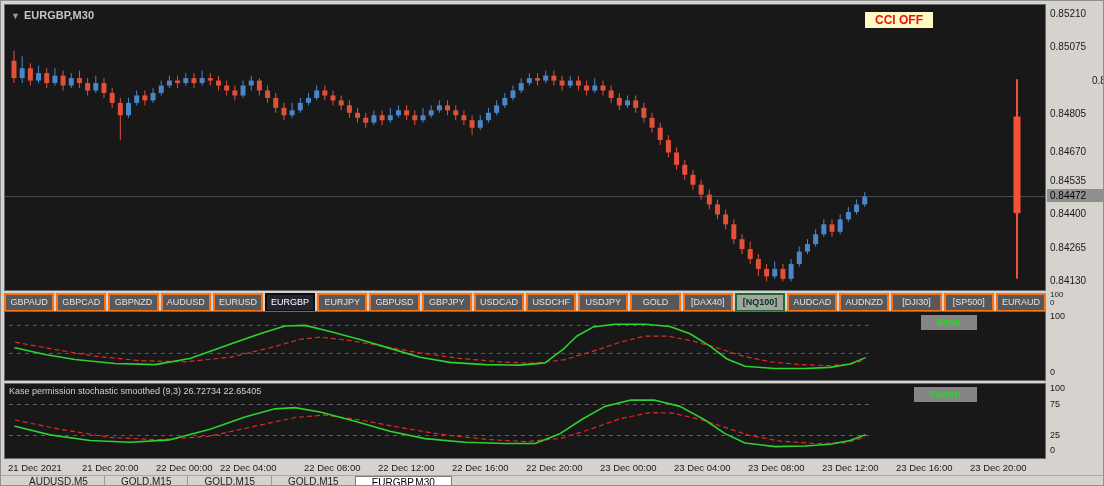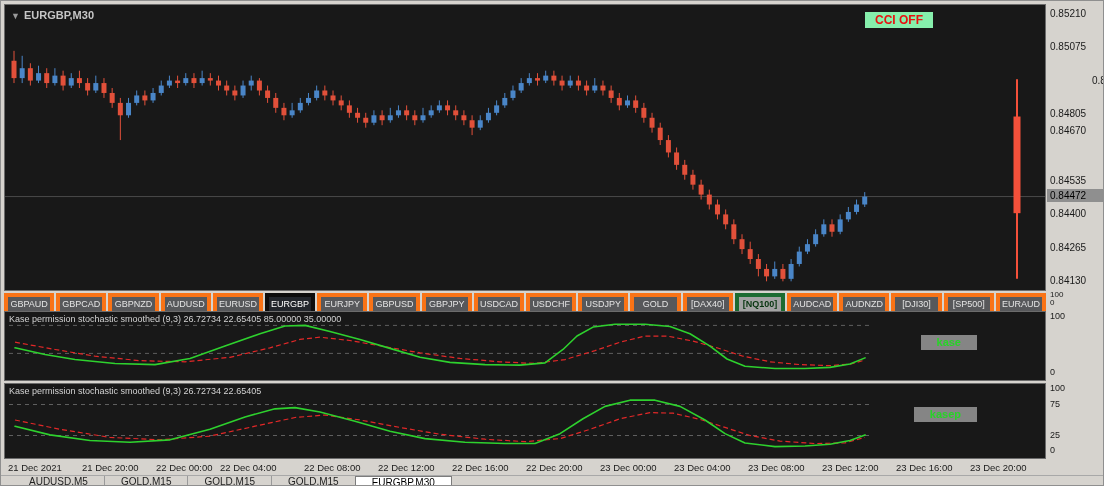--- a/index.html
+++ b/index.html
@@ -7,43 +7,43 @@
     position:relative;width:1104px;height:486px;background:#d6d3ce;
     font-family:"Liberation Sans",sans-serif;overflow:hidden;
     border:1px solid #8f8f8f;box-sizing:border-box;
   }
   .dark-panel{position:absolute;background:#181818;border:1px solid #6b6b6b;box-sizing:border-box;}
   #main-chart{left:3px;top:3px;width:1042px;height:287px;}
   #main-chart svg{position:absolute;left:0;top:0;}
   .chart-title{position:absolute;left:6px;top:4px;color:#c6c6c6;font-size:11px;font-weight:bold;z-index:5;}
   .chart-title .collapse{color:#9a9a9a;font-size:9px;margin-right:4px;cursor:pointer;}
   .cci-btn{
-    position:absolute;right:112px;top:7px;z-index:6;background:#86efac;color:#e81010;
+    position:absolute;right:112px;top:7px;z-index:6;background:#fef9c3;color:#e81010;
     font-size:12px;font-weight:bold;padding:1px 10px;cursor:pointer;
   }
   #price-axis{position:absolute;left:1047px;top:3px;width:55px;height:287px;}
   .axis-label{position:absolute;left:2px;color:#1a1a1a;font-size:10px;white-space:nowrap;}
   #current-price-tag{
     position:absolute;left:1046px;width:52px;background:#8f8f8f;color:#000;
     font-size:10px;padding:1px 2px 1px 3px;z-index:7;
   }
   #symbol-bar{position:absolute;left:3px;top:291px;width:1042px;height:17px;display:flex;gap:2px;}
   .sym-btn{
     flex:1 1 0;text-align:center;font-size:9px;line-height:15px;height:15px;margin-top:1px;
-    background:#57585b;color:#e4e4e4;border:4px solid #f97316;cursor:pointer;overflow:hidden;white-space:nowrap;
+    background:#57585b;color:#e4e4e4;border:2px solid #f97316;cursor:pointer;overflow:hidden;white-space:nowrap;
   }
   .sym-btn.selected{background:#22262c;color:#ffffff;border-color:#0d0d0d;}
   .sym-btn.green{background:#a3a3a3;color:#07350f;border-color:#1c6b31;font-weight:bold;}
   .mini-axis-label{position:absolute;left:1049px;color:#1a1a1a;font-size:8px;}
   #panel1{left:3px;top:310px;width:1042px;height:70px;}
   #panel2{left:3px;top:382px;width:1042px;height:76px;}
   .panel-label{position:absolute;left:4px;top:2px;color:#d2d2d2;font-size:9px;z-index:4;white-space:nowrap;}
   .panel-btn{
     position:absolute;right:68px;top:3px;z-index:5;background:#858585;color:#27d427;
-    font-size:11px;font-weight:bold;padding:0 16px;height:15px;line-height:15px;cursor:pointer;margin-top:20px;
+    font-size:11px;font-weight:bold;padding:0 16px;height:15px;line-height:15px;cursor:pointer;
   }
   .panel-axis{position:absolute;left:1047px;width:55px;}
   #time-axis{position:absolute;left:3px;top:459px;width:1042px;height:15px;}
   .time-label{position:absolute;top:2px;color:#1a1a1a;font-size:9.5px;white-space:nowrap;}
   #tab-bar{
     position:absolute;left:0;top:474px;width:1104px;height:12px;display:flex;align-items:flex-start;
     padding-left:12px;border-top:1px solid #a8a8a8;box-sizing:border-box;
   }
   .chart-tab{
     font-size:10px;color:#222;padding:0 16px;line-height:12px;cursor:pointer;
@@ -280,21 +280,21 @@
         <line x1="1012" y1="74.34782608695652" x2="1012" y2="273.8478260869565" stroke="#f4503a" stroke-width="2"></line>
         <rect x="1008.5" y="111.52173913043478" width="7" height="96.65217391304347" fill="#f4503a"></rect>
       </svg>
   </div>
 
   <div id="price-axis">
       <div class="axis-label" style="top: 3.67391px;">0.85210</div>
       <div class="axis-label" style="top: 37.1304px;">0.85075</div>
       <div class="axis-label" style="top: 70.587px; padding-left: 42px;">0.84940</div>
       <div class="axis-label" style="top: 104.043px;">0.84805</div>
-      <div class="axis-label" style="top: 121px;">0.84670</div>
+      <div class="axis-label" style="top: 142px;">0.84670</div>
       <div class="axis-label" style="top: 170.957px;">0.84535</div>
       <div class="axis-label" style="top: 204.413px;">0.84400</div>
       <div class="axis-label" style="top: 237.87px;">0.84265</div>
       <div class="axis-label" style="top: 271.326px;">0.84130</div>
     </div>
   <div id="current-price-tag" style="top: 187.57px;">0.84472</div>
 
   <div id="symbol-bar">
       <div class="sym-btn">GBPAUD</div>
       <div class="sym-btn">GBPCAD</div>
@@ -316,21 +316,20 @@
       <div class="sym-btn">[DJI30]</div>
       <div class="sym-btn">[SP500]</div>
       <div class="sym-btn">EURAUD</div>
     </div>
   <div id="mini-axis">
       <div class="mini-axis-label" style="top: 289px;">100</div>
       <div class="mini-axis-label" style="top: 297px;">0</div>
     </div>
 
   <div class="dark-panel" id="panel1">
-    <div class="panel-label">Kase permission stochastic smoothed (9,3) 26.72734 22.65405 85.00000 35.00000</div>
     <div class="panel-btn">kase</div>
     <svg id="panel1-svg" width="1040" height="68">
         <line x1="4" y1="13.4" x2="866" y2="13.4" stroke="#5f5f5f" stroke-width="1" stroke-dasharray="4 4"></line>
         <line x1="4" y1="41.4" x2="866" y2="41.4" stroke="#5f5f5f" stroke-width="1" stroke-dasharray="4 4"></line>
         <polyline points="10,30.2 50,37.48 90,44.2 135,48.68 180,49.8 225,45.32 265,35.8 295,27.4 315,25.16 345,28.52 380,34.68 415,40.84 455,46.44 495,49.8 530,51.48 560,47.56 590,38.6 615,30.2 640,24.04 662,24.04 688,29.08 712,35.8 738,44.2 765,49.8 795,52.6 825,53.72 845,52.04 860,48.12" fill="none" stroke="#e22828" stroke-width="1.2" stroke-dasharray="5 3"></polyline>
         <polyline points="10,35.8 40,42.52 70,47.56 110,51.48 150,52.6 185,46.44 220,34.120000000000005 255,21.8 280,13.96 300,13.4 325,19.560000000000002 355,27.4 385,36.36 415,45.32 445,50.36 480,52.6 515,53.16 540,50.92 558,37.48 572,24.04 588,15.08 610,12.280000000000001 640,12.280000000000001 665,14.52 685,21.8 705,34.120000000000005 722,47 740,54.28 770,56.52 800,56.52 825,55.4 845,52.04 860,45.88" fill="none" stroke="#2ed12e" stroke-width="1.6" stroke-linejoin="round" stroke-linecap="round"></polyline>
       </svg>
   </div>
   <div class="panel-axis" id="panel1-axis"></div>
 

